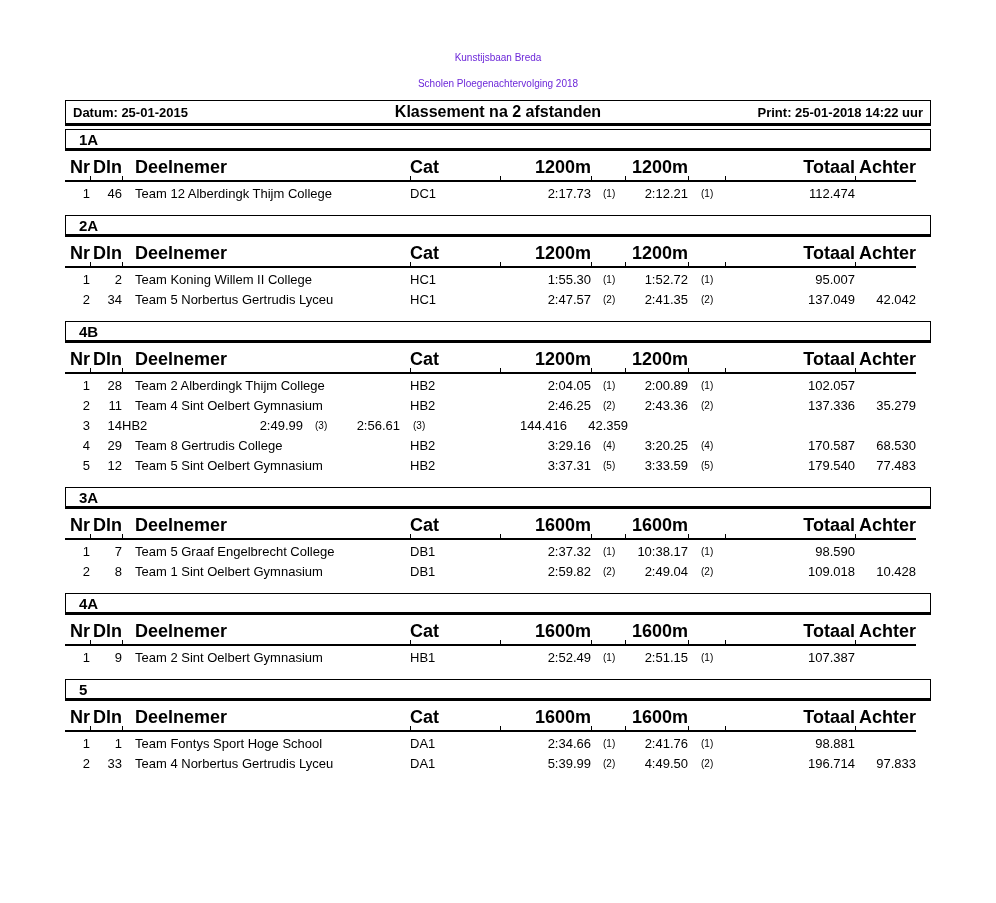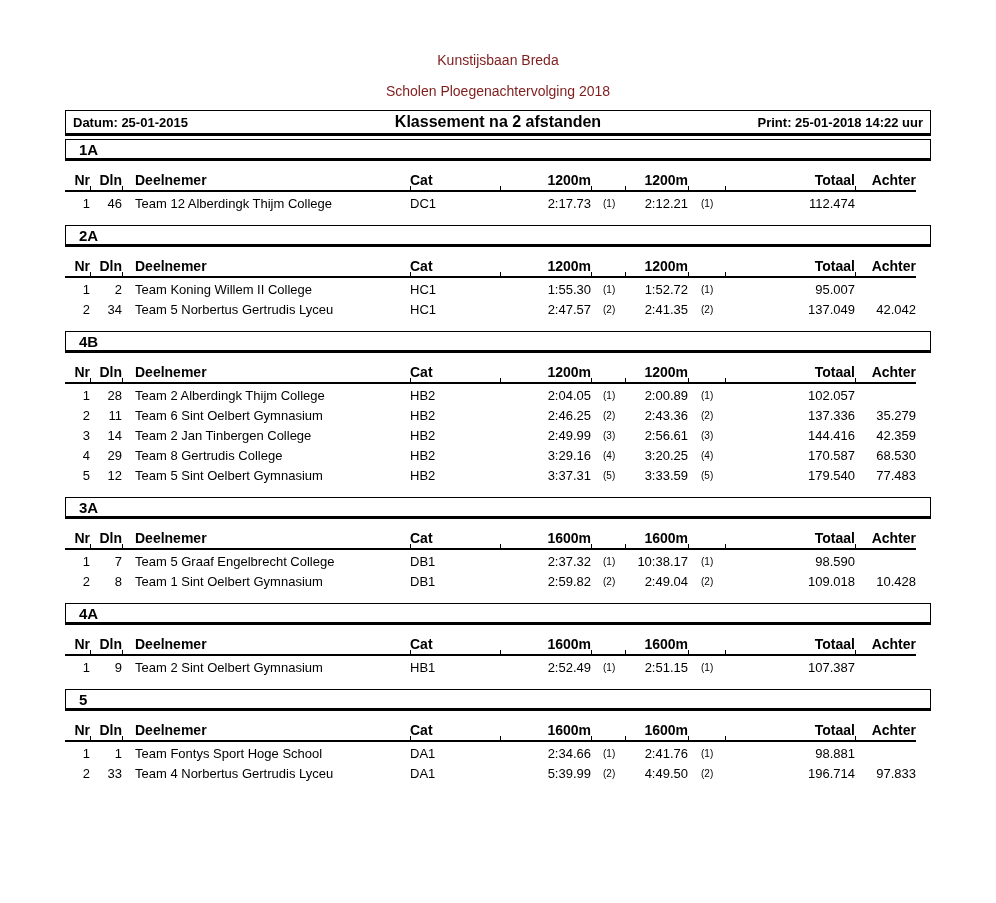--- a/index.html
+++ b/index.html
@@ -5,21 +5,21 @@
   * { margin: 0; padding: 0; box-sizing: border-box; }
   html, body { background: #ffffff; }
   body {
     width: 996px; height: 903px;
     font-family: "Liberation Sans", sans-serif;
     color: #000000;
     overflow: hidden;
   }
   .page { width: 996px; height: 903px; background: #ffffff; padding-top: 52px; }
 
-  .doc-title { text-align: center; font-size: 14px; color: #7f1d1d; }
+  .doc-title { text-align: center; font-size: 10px; color: #6d28d9; }
   .doc-title.second { margin-top: 15px; }
 
   .content { margin-left: 65px; width: 866px; margin-top: 11px; }
 
   .info-bar {
     display: flex; align-items: center;
     border: 1px solid #000; border-bottom: 3px solid #000;
     height: 26px; padding: 0 7px; margin-bottom: 3px;
   }
   .ib-left  { width: 285px; font-weight: bold; font-size: 13px; }
@@ -30,21 +30,21 @@
     border: 1px solid #000; border-bottom: 3px solid #000;
     height: 22px; display: flex; align-items: center;
     padding: 0 13px; font-weight: bold; font-size: 15px;
   }
 
   .table { width: 851px; margin-top: 12px; margin-bottom: 12px; }
 
   .t-head {
     display: flex; align-items: flex-end;
     border-bottom: 2px solid #000;
-    font-weight: bold; font-size: 14px;
+    font-weight: bold; font-size: 18px;
     height: 19px; padding-bottom: 2px;
   }
   .t-hcell { position: relative; white-space: nowrap; }
   .t-hcell + .t-hcell::after {
     content: ""; position: absolute; left: 0; bottom: -4px;
     width: 1px; height: 6px; background: #000;
   }
 
   .t-row { display: flex; align-items: center; height: 20px; font-size: 13px; }
   .t-body { padding-top: 1px; }
@@ -183,33 +183,32 @@
                 <div class="t-cell col-t1">2:04.05</div>
                 <div class="t-cell col-r1 rank-cell">(1)</div>
                 <div class="t-cell col-t2">2:00.89</div>
                 <div class="t-cell col-r2 rank-cell">(1)</div>
                 <div class="t-cell col-totaal">102.057</div>
                 <div class="t-cell col-achter"></div>
               </div>
               <div class="t-row">
                 <div class="t-cell col-nr">2</div>
                 <div class="t-cell col-dln">11</div>
-                <div class="t-cell col-deelnemer">Team 6 Sint Oelbert Gymnasium</div>
+                <div class="t-cell col-deelnemer">Team 4 Sint Oelbert Gymnasium</div>
                 <div class="t-cell col-cat">HB2</div>
                 <div class="t-cell col-t1">2:46.25</div>
                 <div class="t-cell col-r1 rank-cell">(2)</div>
                 <div class="t-cell col-t2">2:43.36</div>
                 <div class="t-cell col-r2 rank-cell">(2)</div>
                 <div class="t-cell col-totaal">137.336</div>
                 <div class="t-cell col-achter">35.279</div>
               </div>
               <div class="t-row">
                 <div class="t-cell col-nr">3</div>
                 <div class="t-cell col-dln">14</div>
-                <div class="t-cell col-deelnemer">Team 2 Jan Tinbergen College</div>
                 <div class="t-cell col-cat">HB2</div>
                 <div class="t-cell col-t1">2:49.99</div>
                 <div class="t-cell col-r1 rank-cell">(3)</div>
                 <div class="t-cell col-t2">2:56.61</div>
                 <div class="t-cell col-r2 rank-cell">(3)</div>
                 <div class="t-cell col-totaal">144.416</div>
                 <div class="t-cell col-achter">42.359</div>
               </div>
               <div class="t-row">
                 <div class="t-cell col-nr">4</div>

